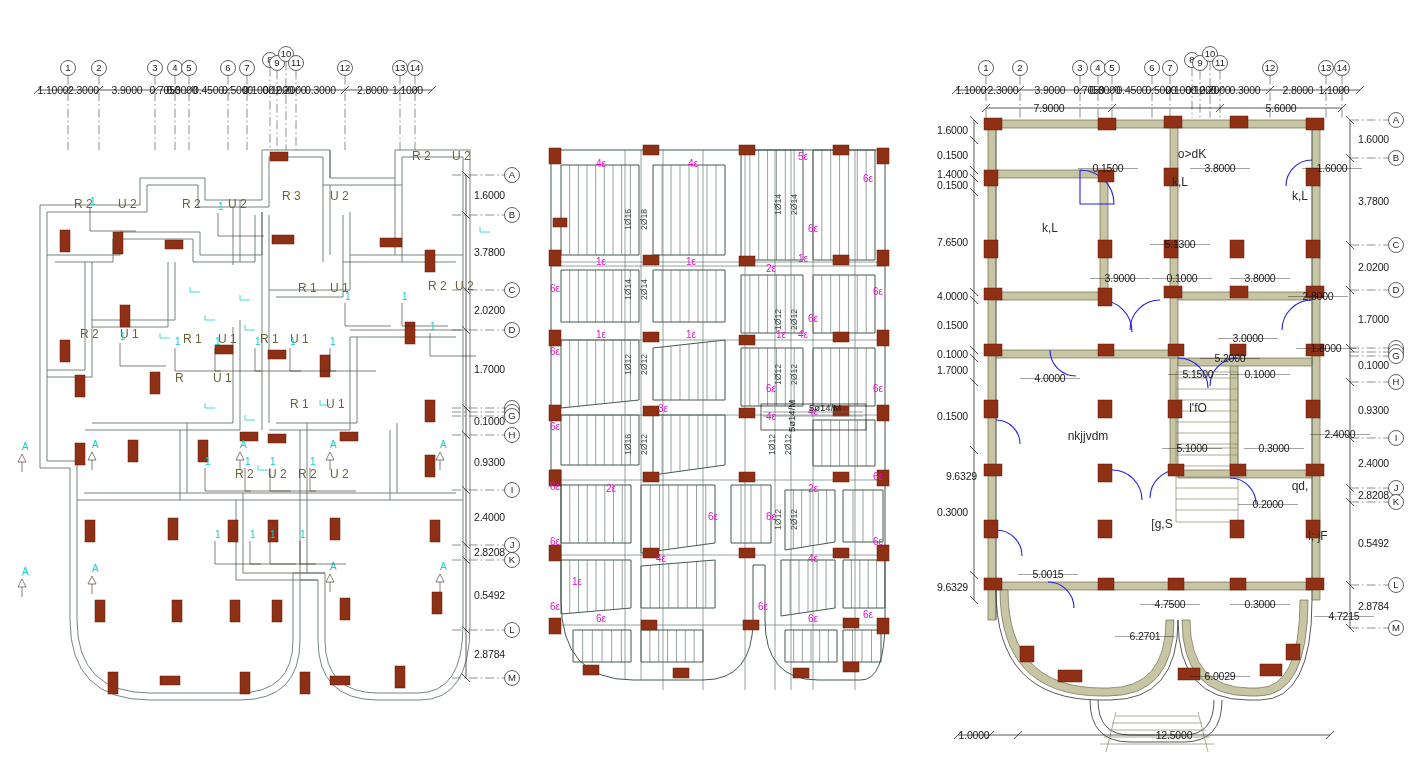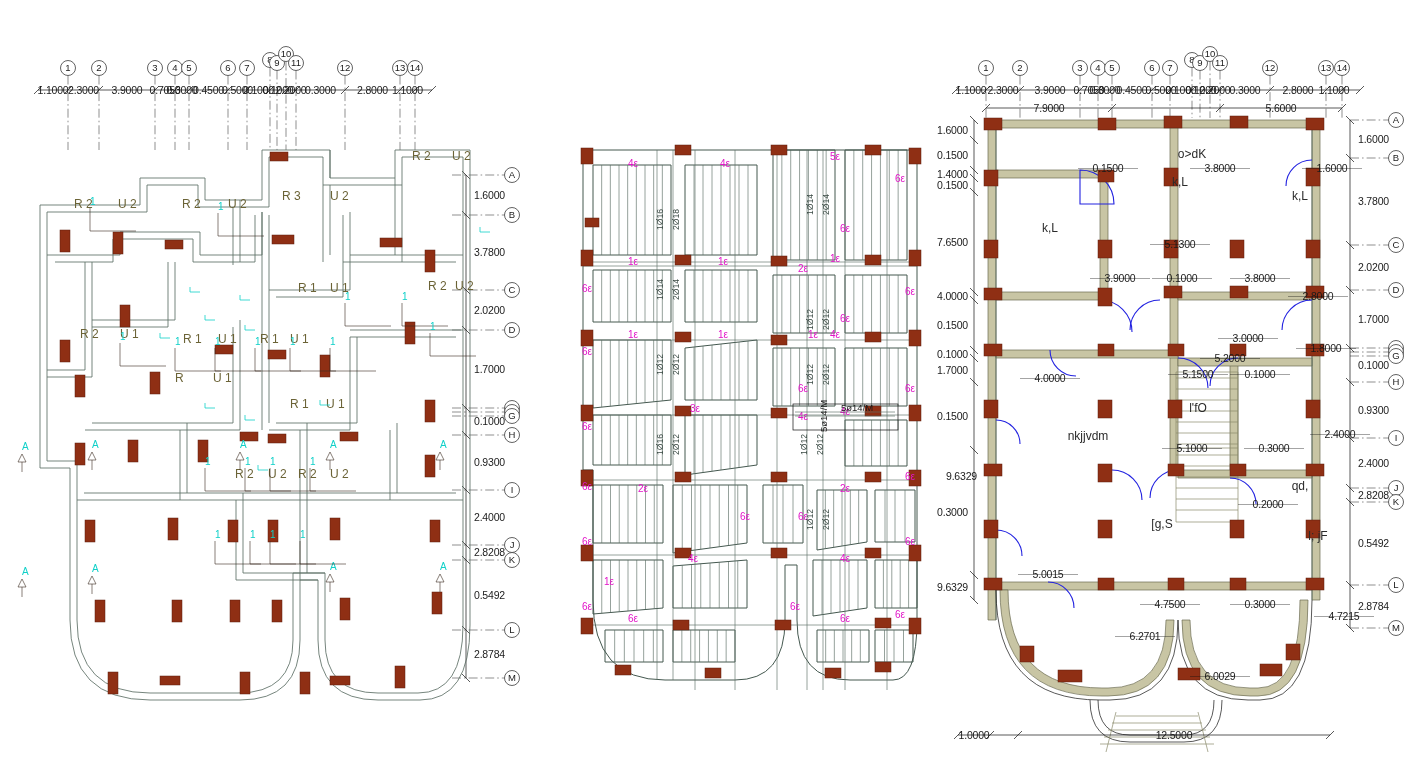--- a/index.html
+++ b/index.html
@@ -365,21 +365,21 @@
           <path d="M250 300 l-10 0 l0 -5" fill="none" stroke="#0fd0c8" stroke-width="0.8"></path>
           <path d="M255 330 l-10 0 l0 -5" fill="none" stroke="#0fd0c8" stroke-width="0.8"></path>
           <path d="M490 232 l-10 0 l0 -5" fill="none" stroke="#0fd0c8" stroke-width="0.8"></path>
           <path d="M255 420 l-10 0 l0 -5" fill="none" stroke="#0fd0c8" stroke-width="0.8"></path>
           <path d="M268 470 l-10 0 l0 -5" fill="none" stroke="#0fd0c8" stroke-width="0.8"></path>
           <path d="M330 405 l-10 0 l0 -5" fill="none" stroke="#0fd0c8" stroke-width="0.8"></path>
         </g>
 </svg>
 </div>
 
-<div class="panel" id="p2" style="left:545px;width:390px;">
+<div class="panel" id="p2" style="left:513px;width:390px;">
 <svg width="390" height="768" viewBox="0 0 390 768">
   <g id="p2-slabs">
           <g>
             <path d="M48 165 L126 165 L126 255 L48 255 Z" class="slabedge" fill="#fff"></path>
             <line x1="56.666666666666664" y1="165" x2="56.666666666666664" y2="255" class="slabline"></line>
             <line x1="65.33333333333333" y1="165" x2="65.33333333333333" y2="255" class="slabline"></line>
             <line x1="74" y1="165" x2="74" y2="255" class="slabline"></line>
             <line x1="82.66666666666666" y1="165" x2="82.66666666666666" y2="255" class="slabline"></line>
             <line x1="91.33333333333334" y1="165" x2="91.33333333333334" y2="255" class="slabline"></line>
             <line x1="100" y1="165" x2="100" y2="255" class="slabline"></line>

